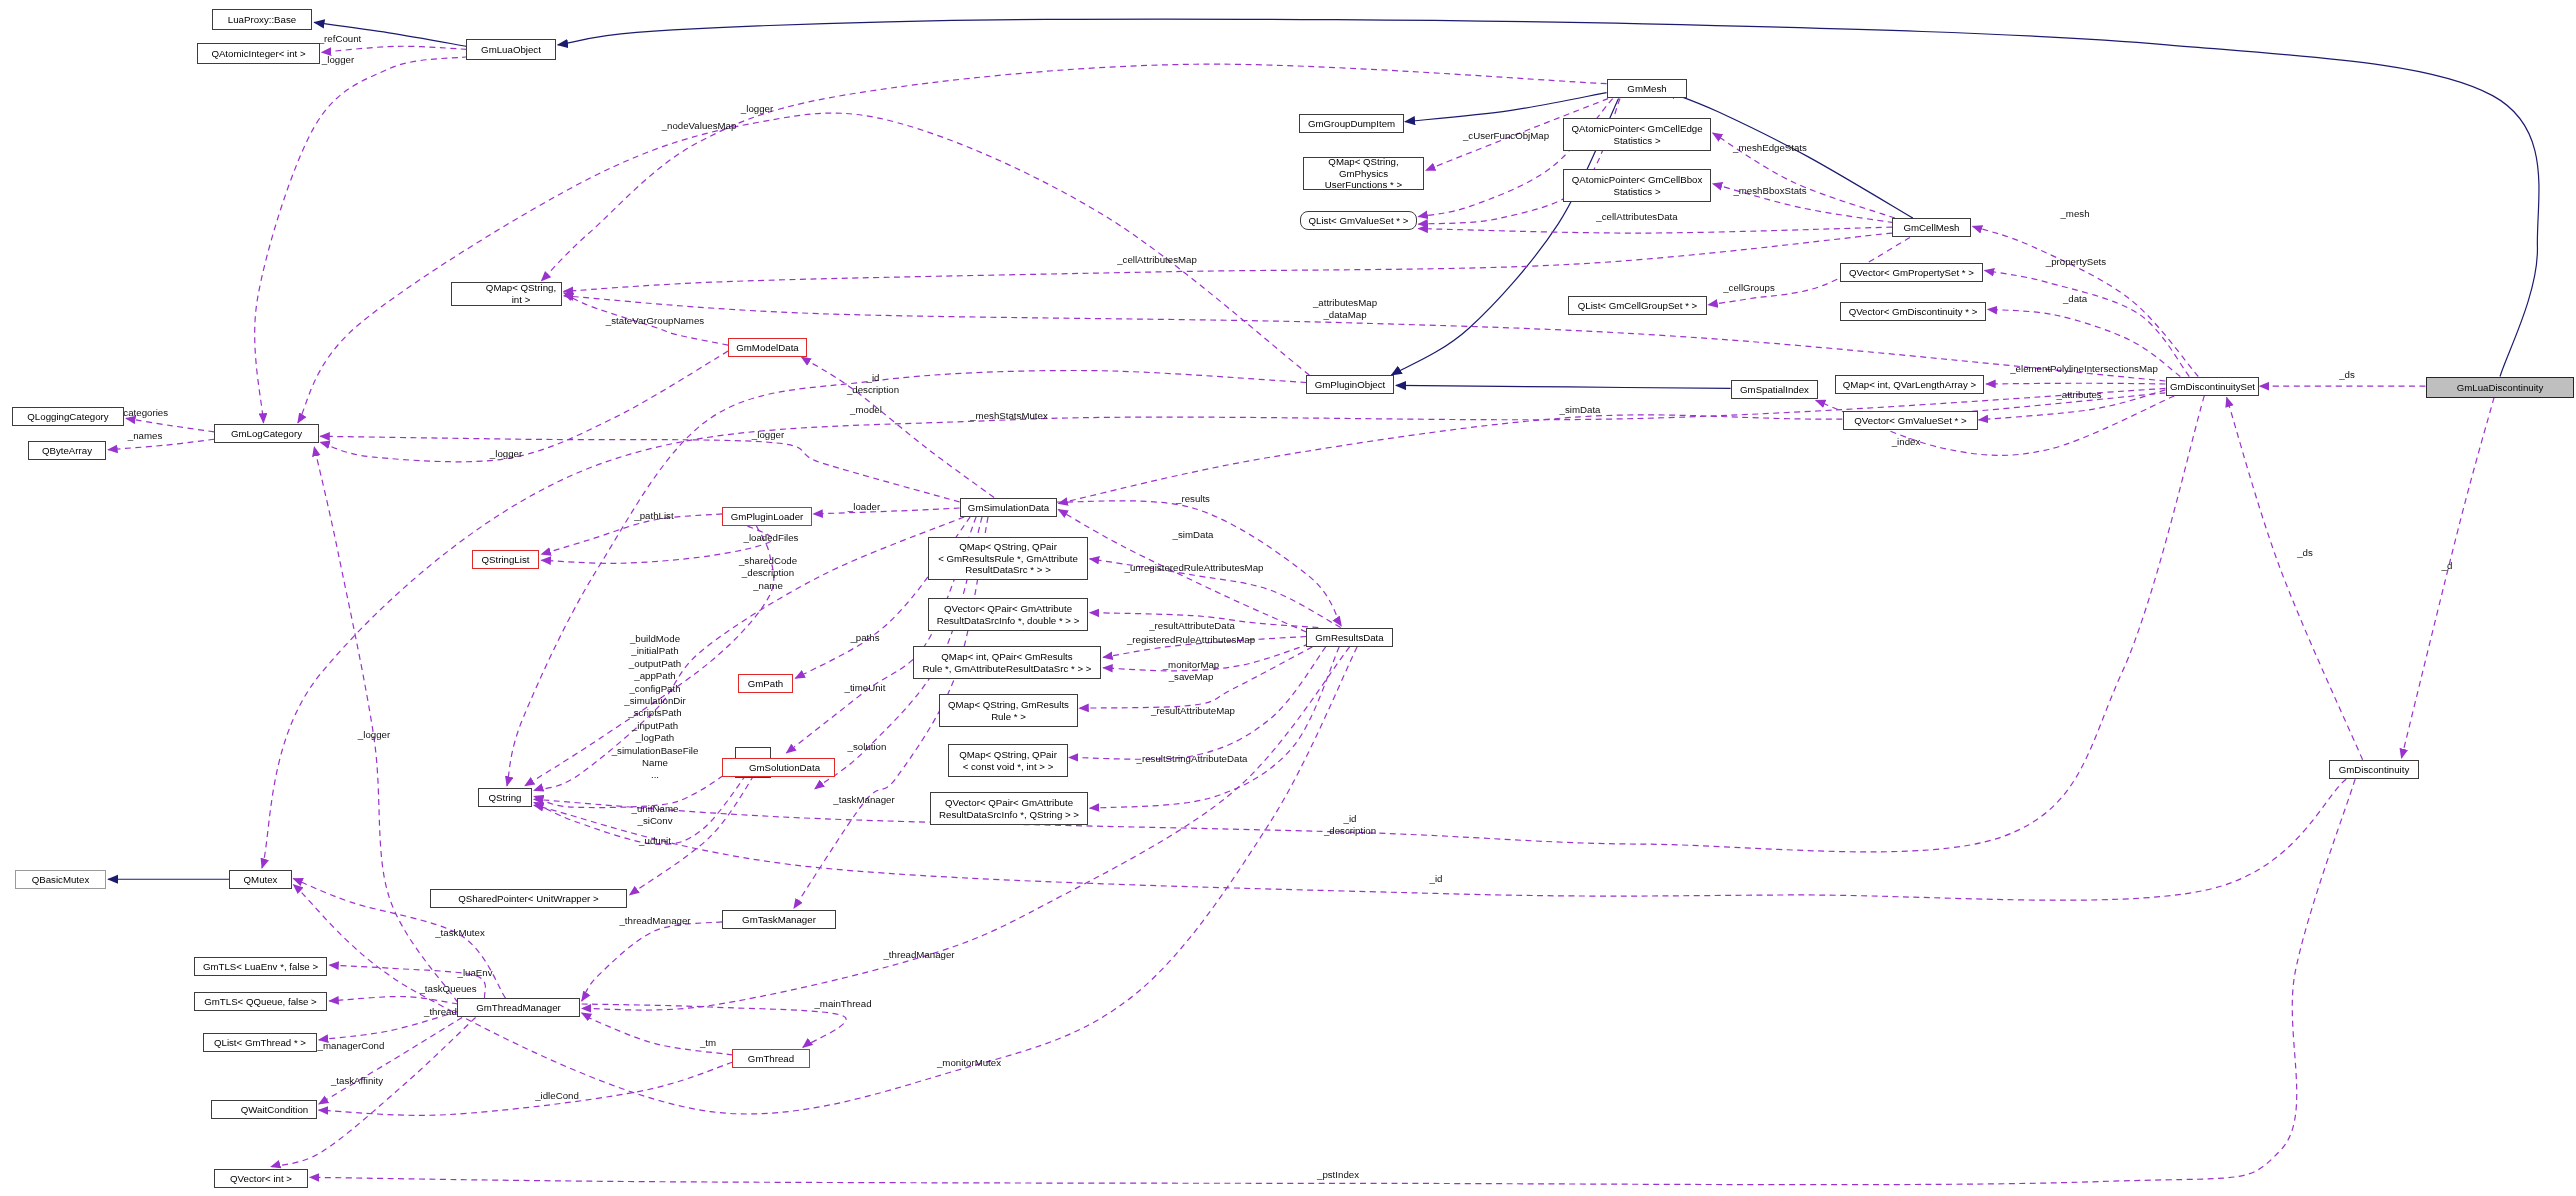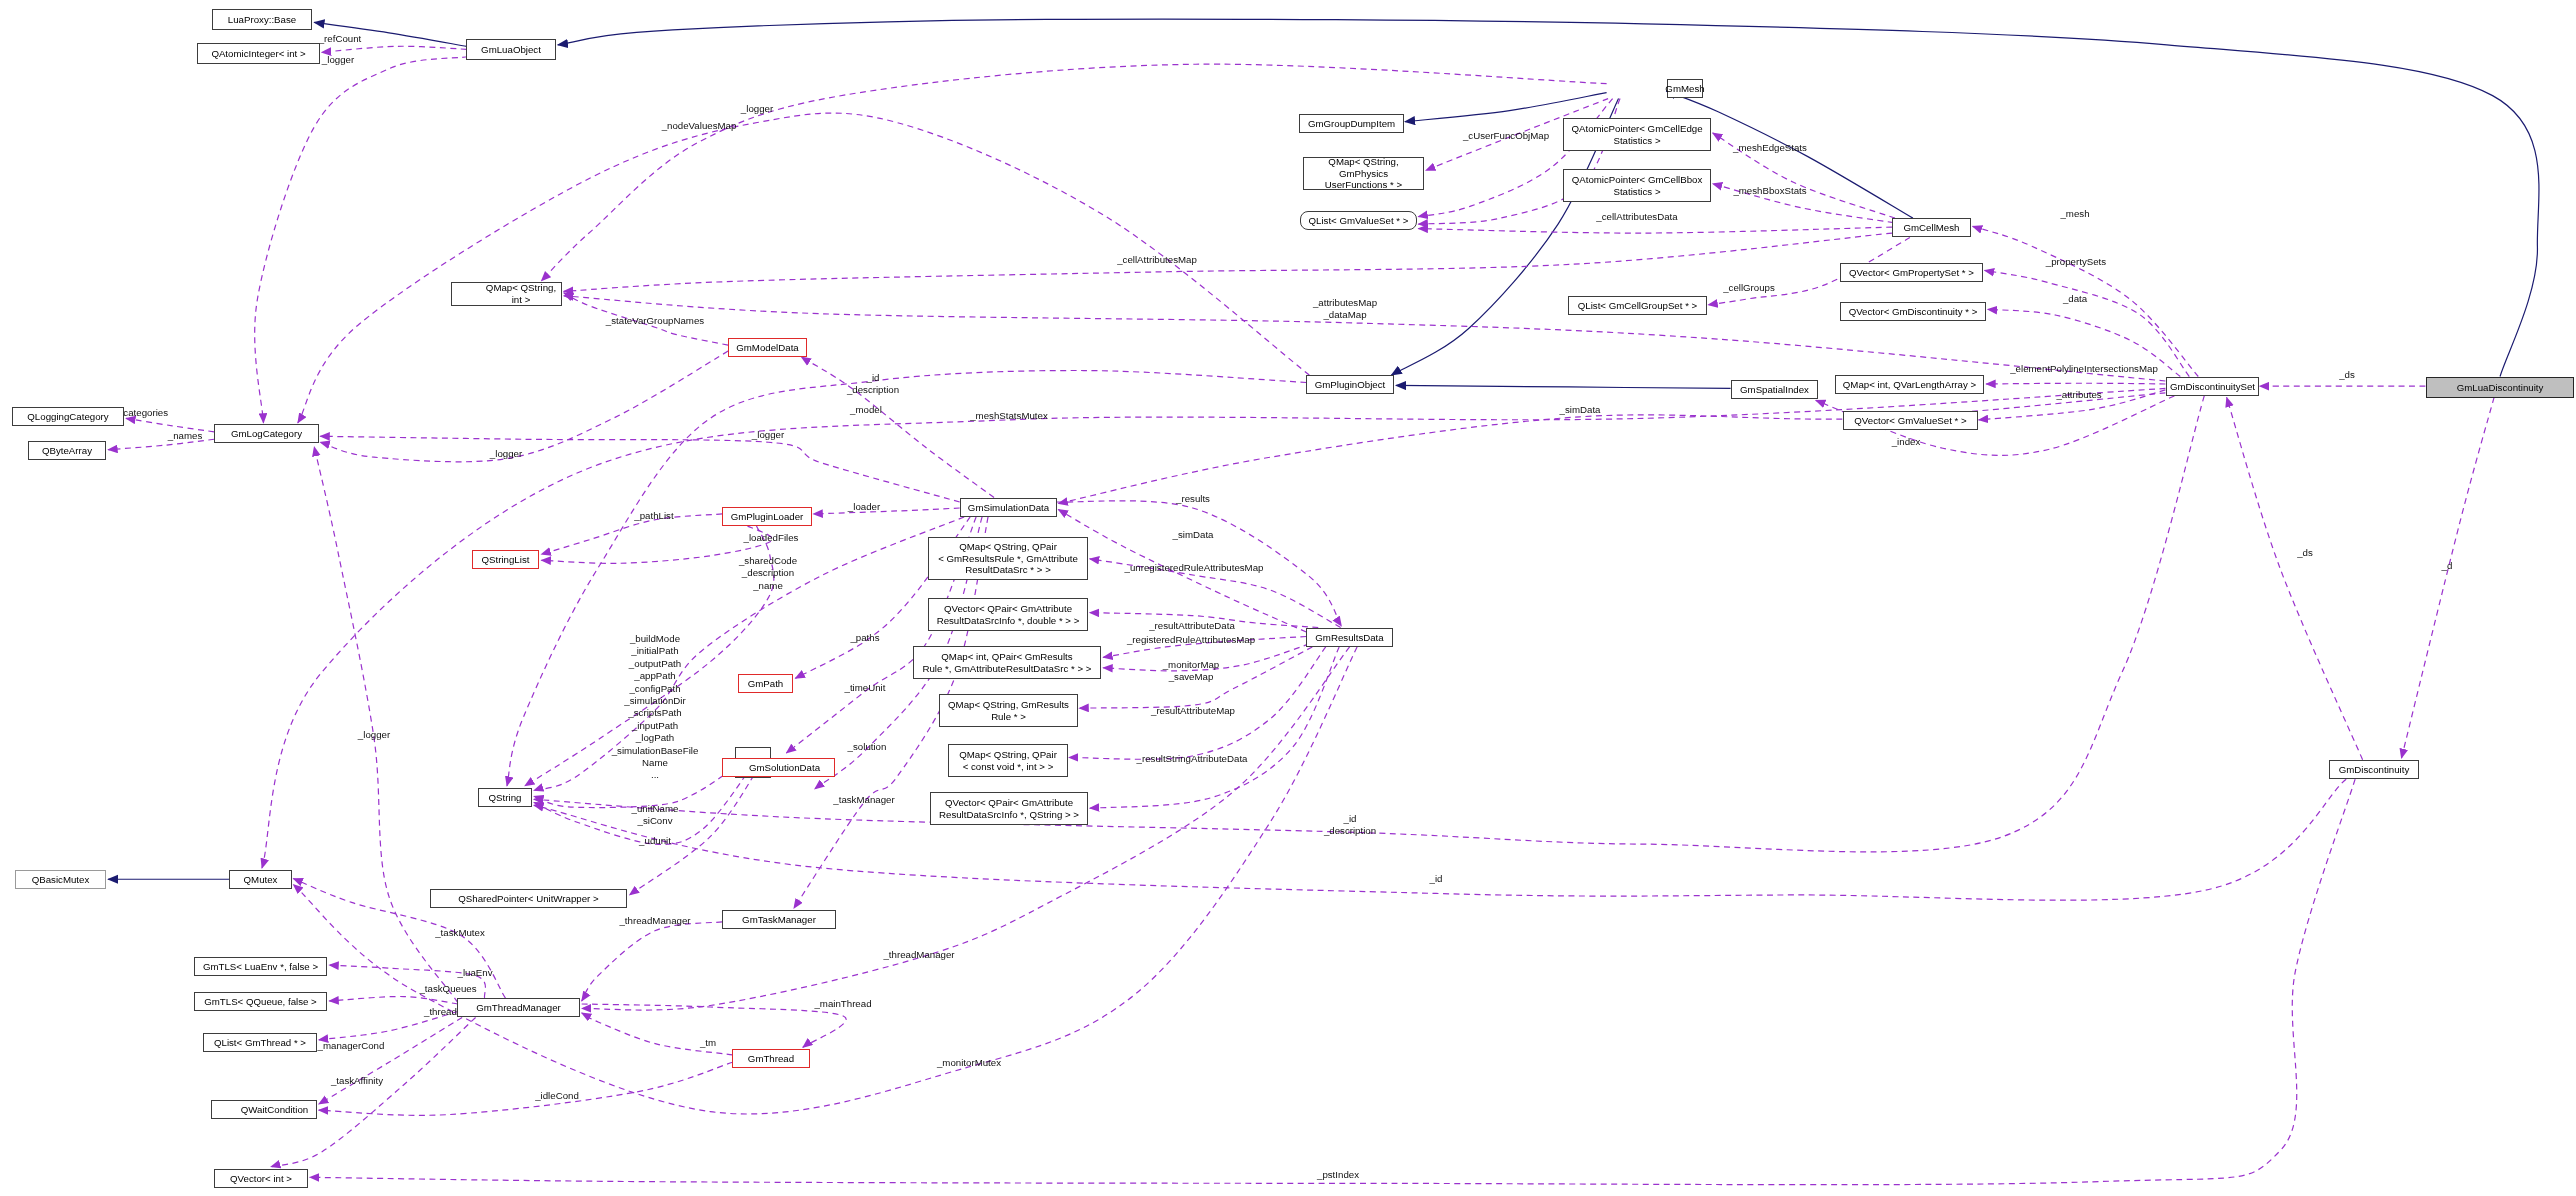--- a/index.html
+++ b/index.html
@@ -143,21 +143,21 @@
     <div class="elabel" style="left: 1350px; top: 825px;">_id
 _description</div>
     <div class="elabel" style="left: 873px; top: 384px;">_id
 _description</div>
     <div class="elabel" style="left: 866px; top: 410px;">_model</div>
     <div class="elabel" style="left: 1009px; top: 416px;">_meshStatsMutex</div>
     <div class="elabel" style="left: 768px; top: 435px;">_logger</div>
     <div class="elabel" style="left: 506px; top: 454px;">_logger</div>
     <div class="elabel" style="left: 374px; top: 735px;">_logger</div>
     <div class="elabel" style="left: 143px; top: 413px;">_categories</div>
-    <div class="elabel" style="left: 145px; top: 436px; margin-left: 40px;">_names</div>
+    <div class="elabel" style="left: 145px; top: 436px;">_names</div>
     <div class="elabel" style="left: 1193px; top: 499px;">_results</div>
     <div class="elabel" style="left: 1193px; top: 535px;">_simData</div>
     <div class="elabel" style="left: 864px; top: 507px;">_loader</div>
     <div class="elabel" style="left: 654px; top: 516px;">_pathList</div>
     <div class="elabel" style="left: 771px; top: 538px;">_loadedFiles</div>
     <div class="elabel" style="left: 768px; top: 574px;">_sharedCode
 _description
 _name</div>
     <div class="elabel" style="left: 655px; top: 707px;">_buildMode
 _initialPath
@@ -195,21 +195,21 @@
     <div class="elabel" style="left: 351px; top: 1046px;">_managerCond</div>
     <div class="elabel" style="left: 357px; top: 1081px;">_taskAffinity</div>
     <div class="elabel" style="left: 557px; top: 1096px;">_idleCond</div>
     <div class="elabel" style="left: 843px; top: 1004px;">_mainThread</div>
     <div class="elabel" style="left: 708px; top: 1043px;">_tm</div>
     <div class="elabel" style="left: 1338px; top: 1175px;">_pstIndex</div>
     <div class="elabel" style="left: 655px; top: 321px;">_stateVarGroupNames</div>
     <div class="node" style="left: 212px; top: 9px; width: 100px; height: 21px;">LuaProxy::Base</div>
     <div class="node" style="left: 197px; top: 43px; width: 123px; height: 21px;">QAtomicInteger&lt; int &gt;</div>
     <div class="node" style="left: 466px; top: 39px; width: 90px; height: 21px;">GmLuaObject</div>
-    <div class="node" style="left: 1667px; top: 79px; width: 36px; height: 19.4px;">GmMesh</div>
+    <div class="node" style="left: 1607px; top: 79px; width: 80px; height: 19.4px;">GmMesh</div>
     <div class="node" style="left: 1299px; top: 114px; width: 105px; height: 19.4px;">GmGroupDumpItem</div>
     <div class="node" style="left: 1563px; top: 118px; width: 148px; height: 33px;">QAtomicPointer&lt; GmCellEdge
 Statistics &gt;</div>
     <div class="node" style="left: 1303px; top: 157px; width: 121px; height: 33px;">QMap&lt; QString, GmPhysics
 UserFunctions * &gt;</div>
     <div class="node" style="left: 1563px; top: 169px; width: 148px; height: 33px;">QAtomicPointer&lt; GmCellBbox
 Statistics &gt;</div>
     <div class="node" style="left: 1300px; top: 211px; width: 117px; height: 19.4px; border-radius: 8px;">QList&lt; GmValueSet * &gt;</div>
     <div class="node" style="left: 1892px; top: 218px; width: 79px; height: 19.4px;">GmCellMesh</div>
     <div class="node" style="left: 1840px; top: 263px; width: 143px; height: 19.4px;">QVector&lt; GmPropertySet * &gt;</div>

